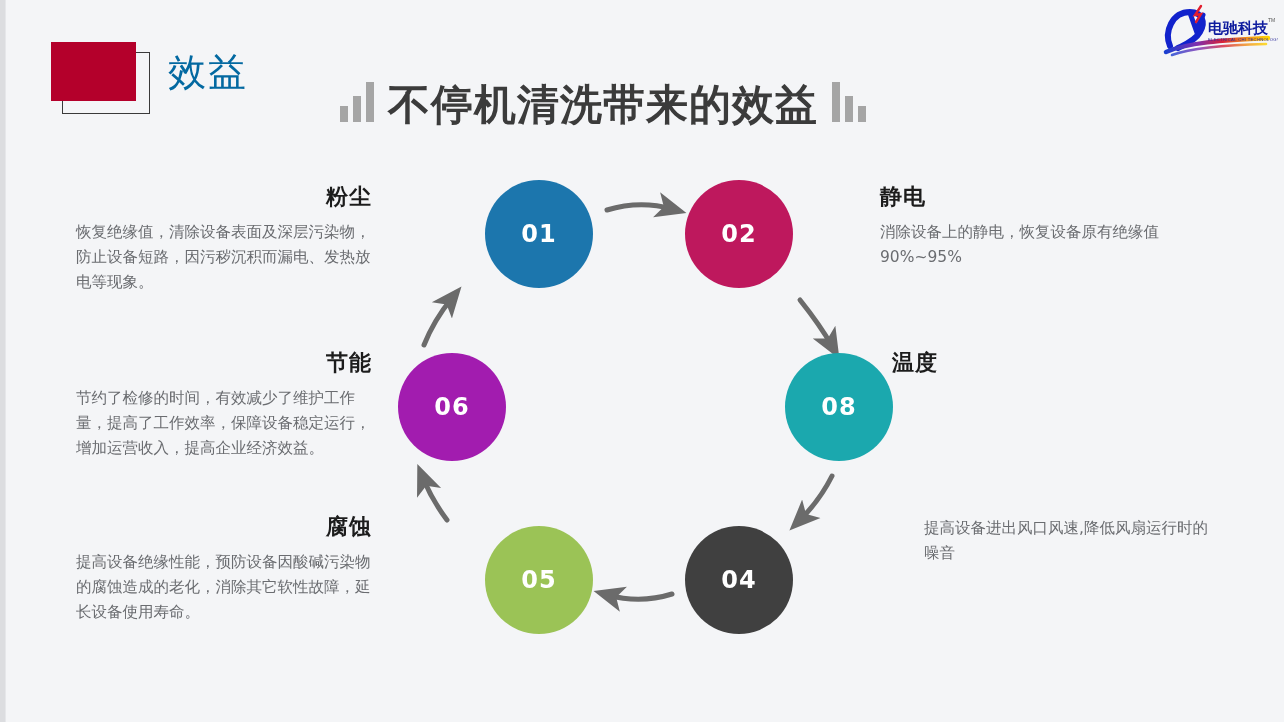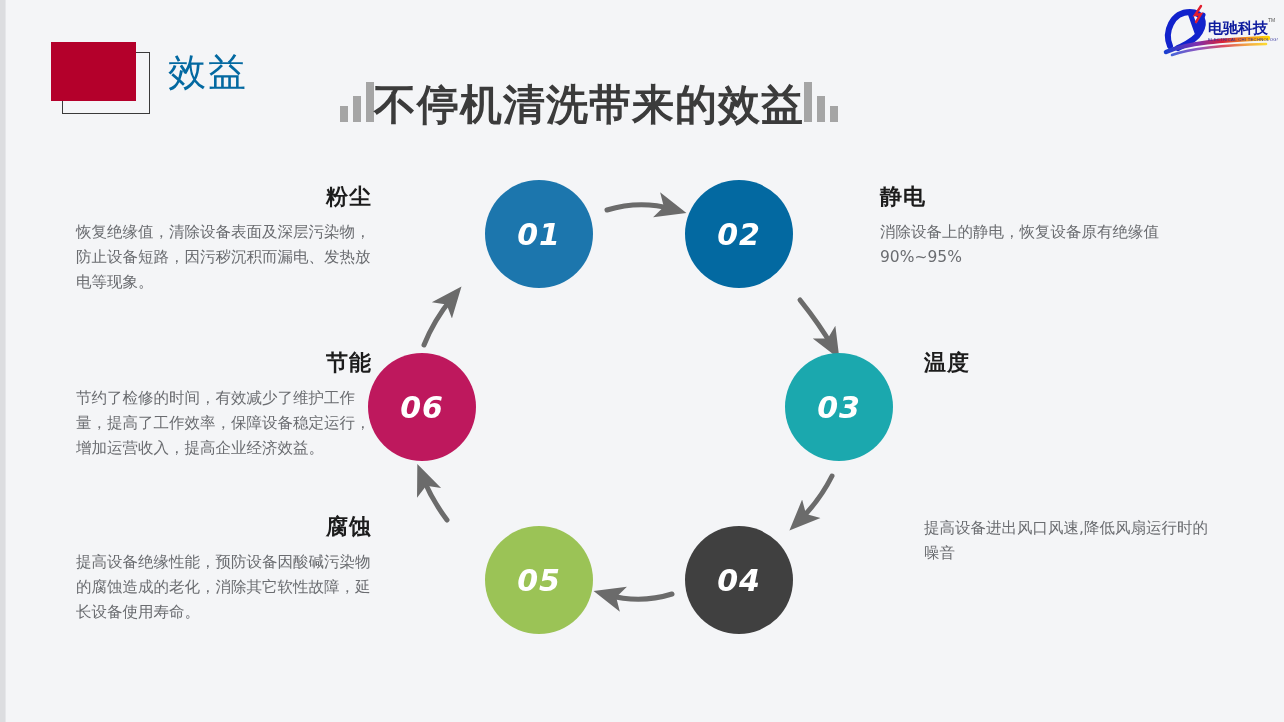--- a/index.html
+++ b/index.html
@@ -25,21 +25,21 @@
     background:#b4002b;
   }
   .badge-label{
     position:absolute;left:168px;top:47px;
     font-size:38px;font-weight:400;color:#0369a1;letter-spacing:2px;
     font-family:"DejaVu Sans","Liberation Sans",sans-serif;
   }
 
   .title-wrap{
     position:absolute;left:340px;top:68px;
-    display:flex;align-items:flex-end;gap:0;height:58px;
+    display:flex;align-items:flex-end;gap:14px;height:58px;
   }
   .bars{display:flex;align-items:flex-end;gap:5px;height:40px;padding-bottom:4px;}
   .bars span{display:block;width:8px;background:#a5a5a5;}
   .bars-left span:nth-child(1){height:16px;}
   .bars-left span:nth-child(2){height:26px;}
   .bars-left span:nth-child(3){height:40px;}
   .bars-right span:nth-child(1){height:40px;}
   .bars-right span:nth-child(2){height:26px;}
   .bars-right span:nth-child(3){height:16px;}
   .main-title{
@@ -63,37 +63,36 @@
   }
   .block.right{text-align:left;}
   .block.left{text-align:right;}
   .block.left .body{text-align:left;}
 
   
   .b-dust{left:76px;top:182px;}
   .b-energy{left:76px;top:348px;}
   .b-corrosion{left:76px;top:512px;}
   .b-static{left:880px;top:182px;}
-  .b-temp{left:924px;top:348px;}
+  .b-temp{left:892px;top:348px;}
   .b-noise{left:924px;top:516px;}
 
   
   .circle{
     position:absolute;border-radius:50%;
     display:flex;align-items:center;justify-content:center;
-    color:#ffffff;font-size:30px;font-weight:bold;letter-spacing:1px;
+    color:#ffffff;font-size:24px;font-weight:bold;letter-spacing:1px;
     font-family:"DejaVu Sans","Liberation Sans",sans-serif;
-    font-style:italic;
   }
   .c01{left:485px;top:180px;width:108px;height:108px;background:#1c76ad;}
-  .c02{left:685px;top:180px;width:108px;height:108px;background:#0369a1;}
+  .c02{left:685px;top:180px;width:108px;height:108px;background:#be185d;}
   .c03{left:785px;top:353px;width:108px;height:108px;background:#1ba8ae;}
   .c04{left:685px;top:526px;width:108px;height:108px;background:#404040;}
   .c05{left:485px;top:526px;width:108px;height:108px;background:#9bc356;text-align:right;}
-  .c06{left:368px;top:353px;width:108px;height:108px;background:#be185d;}
+  .c06{left:398px;top:353px;width:108px;height:108px;background:#a21caf;}
 
   .arrows{position:absolute;left:0;top:0;width:1284px;height:722px;pointer-events:none;}
 </style>
 </head>
 <body>
 
 <div class="slide">
 
   <div class="edge-band"></div>
   <div class="edge-line"></div>
@@ -148,21 +147,21 @@
       <path d="M800 300 Q 820 325 832 346"></path>
       <path d="M832 476 Q 820 500 800 520"></path>
       <path d="M672 594 Q 640 604 608 595"></path>
       <path d="M447 520 Q 432 500 423 478"></path>
       <path d="M424 345 Q 434 320 452 298"></path>
     </g>
   </svg>
 
   <div class="circle c01">01</div>
   <div class="circle c02">02</div>
-  <div class="circle c03">03</div>
+  <div class="circle c03">08</div>
   <div class="circle c04">04</div>
   <div class="circle c05">05</div>
   <div class="circle c06">06</div>
 
   <div class="block left b-energy">
     <div class="heading">节能</div>
     <div class="body">节约了检修的时间，有效减少了维护工作量，提高了工作效率，保障设备稳定运行，增加运营收入，提高企业经济效益。</div>
   </div>
 
   <div class="block left b-dust">

